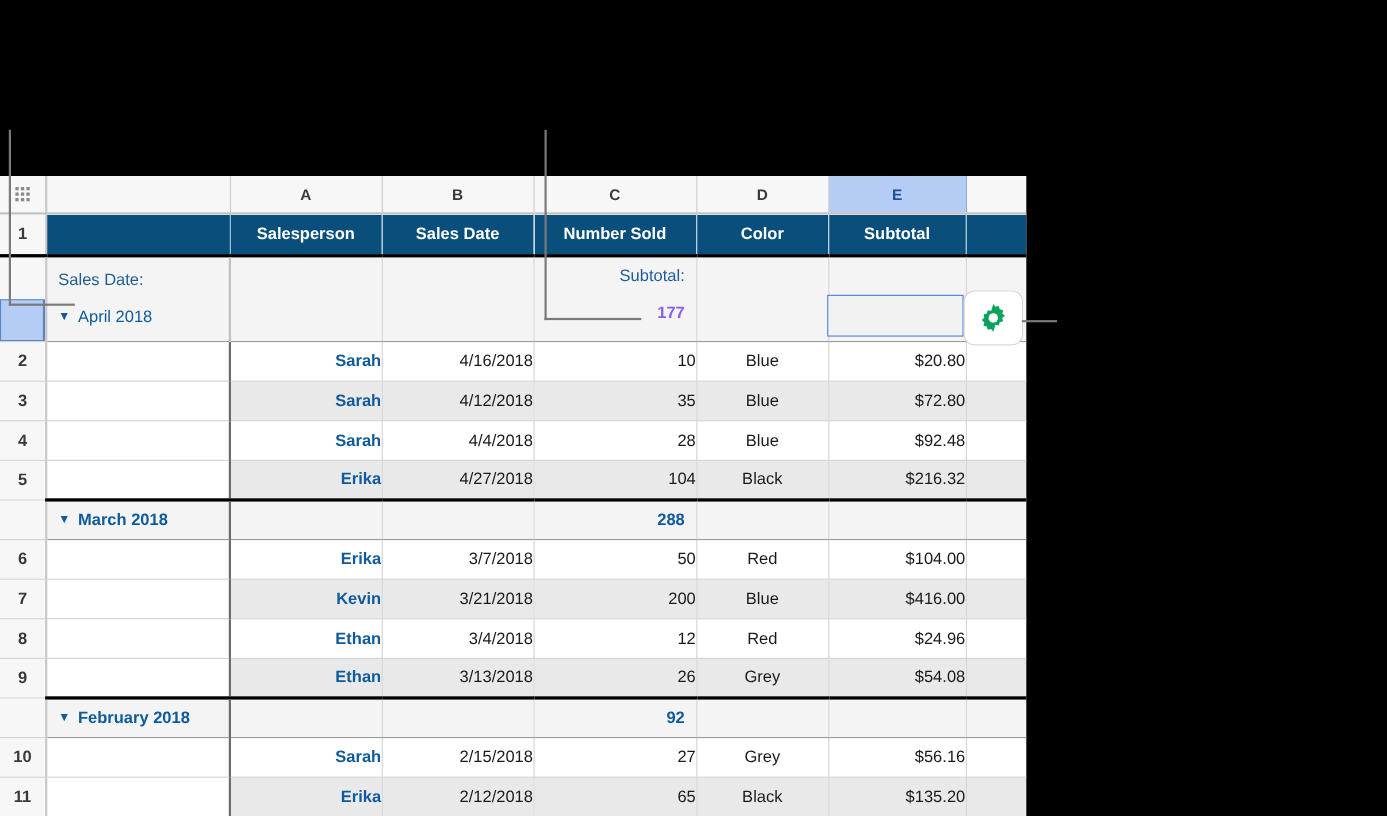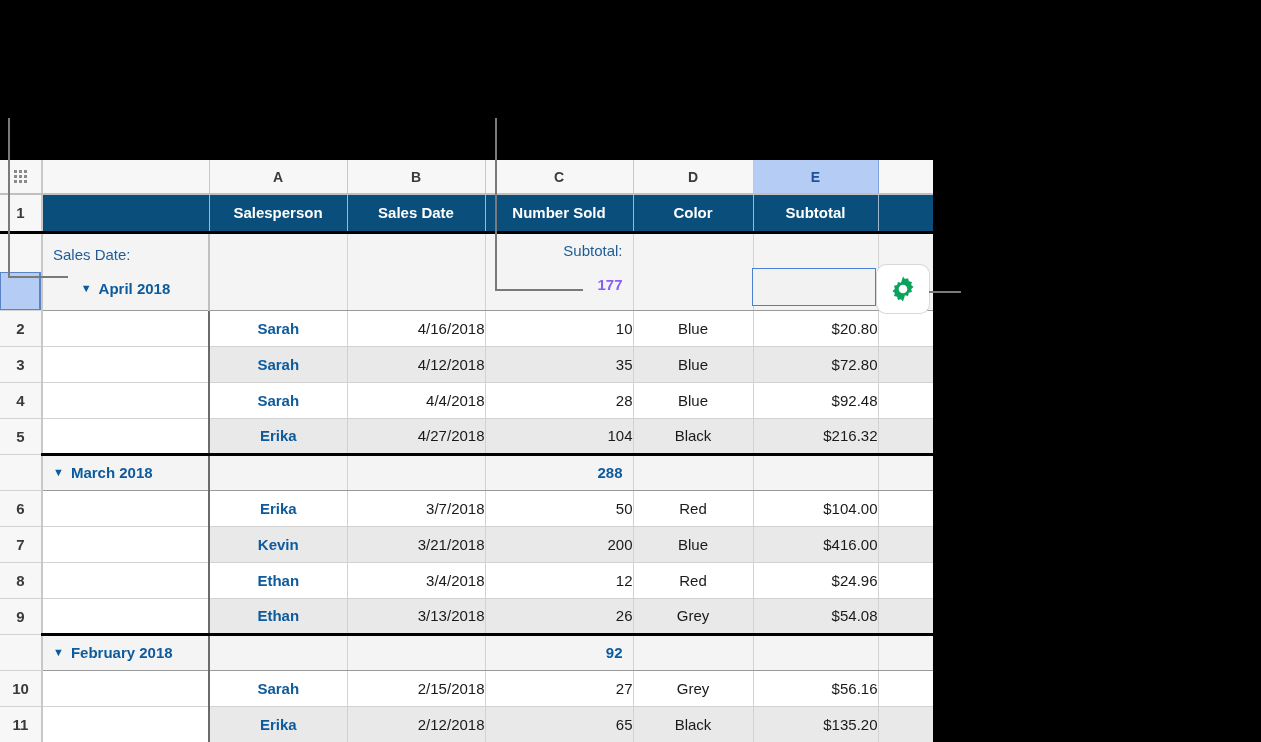--- a/index.html
+++ b/index.html
@@ -109,21 +109,21 @@
     height: 36px;
     border-right: 1px solid #d2d2d2;
     border-bottom: 1px solid #d2d2d2;
     padding: 0 10px;
     vertical-align: middle;
     font-size: 15px;
   }
   td.cell.catcol { border-right: 2px solid #6b6b6b; }
   td.cell.right  { text-align: right; }
   td.cell.center { text-align: center; }
-  td.cell.name   { color: #0d5a9c; font-weight: bold; text-align: center; }
+  td.cell.name   { color: #0d5a9c; font-weight: bold; text-align: right; }
   td.cell.nobr   { border-right: none; }
   tr.band td.cell { background: #e9e9e9; }
   tr.band td.cell.catcol { background: #ffffff; }
 
   
   tr.grouprow td {
     background: #f4f4f4;
     border-top: 3px solid #000000;
     border-bottom: 1px solid #9a9a9a;
     border-right: 1px solid #d2d2d2;
@@ -161,21 +161,21 @@
   }
   tr.summaryrow td.catcol2 { border-right: 2px solid #c0c0c0; }
   tr.summaryrow td.nobr { border-right: none; }
   tr.summaryrow td.rowhdr2 {
     background: #f7f7f7;
     padding: 0;
     border-right: 2px solid #c8c8c8;
     border-bottom: 1px solid #d2d2d2;
   }
   .lbl-top    { color: #1f5c96; padding-top: 12px; }
-  .lbl-bottom { color: #0d5a9c; font-weight: bold; padding-top: 17px; text-align: center; }
+  .lbl-bottom { color: #0d5a9c; font-weight: normal; padding-top: 17px; }
   .val-top    { color: #1f5c96; padding-top: 8px; text-align: right; }
   .val-bottom { color: #8b5cf6; font-weight: bold; padding-top: 17px; text-align: right; }
   .sel-half {
     height: 38px; margin-top: 38px;
     background: #b5cdf5;
     border: 1px solid #5b84c7;
     border-right: 2px solid #5b84c7;
   }
 
   

